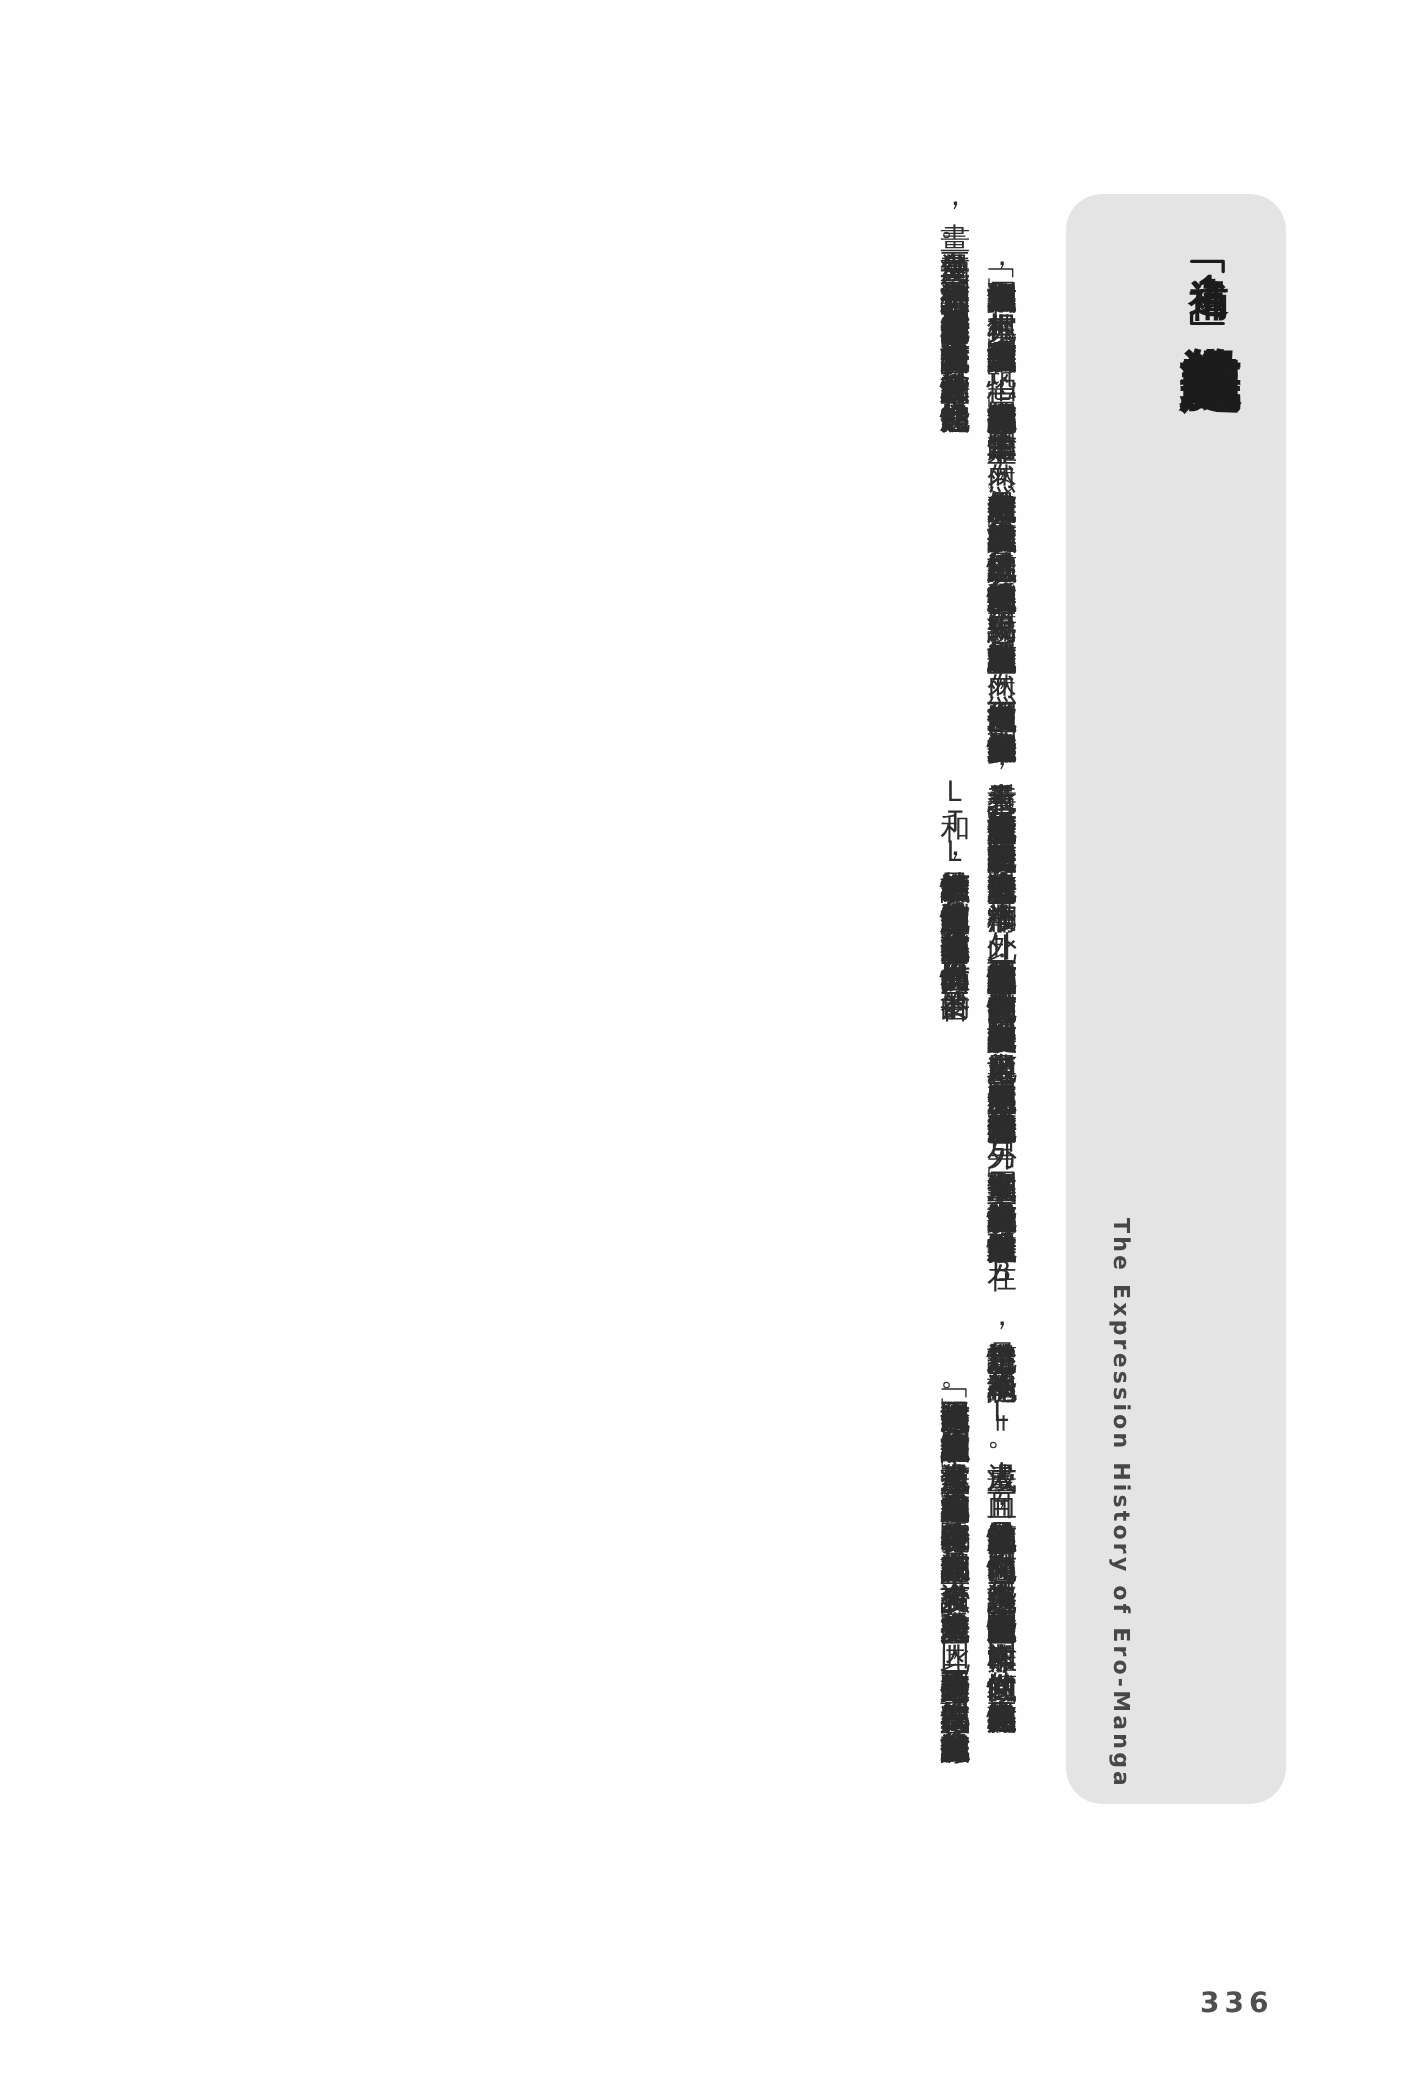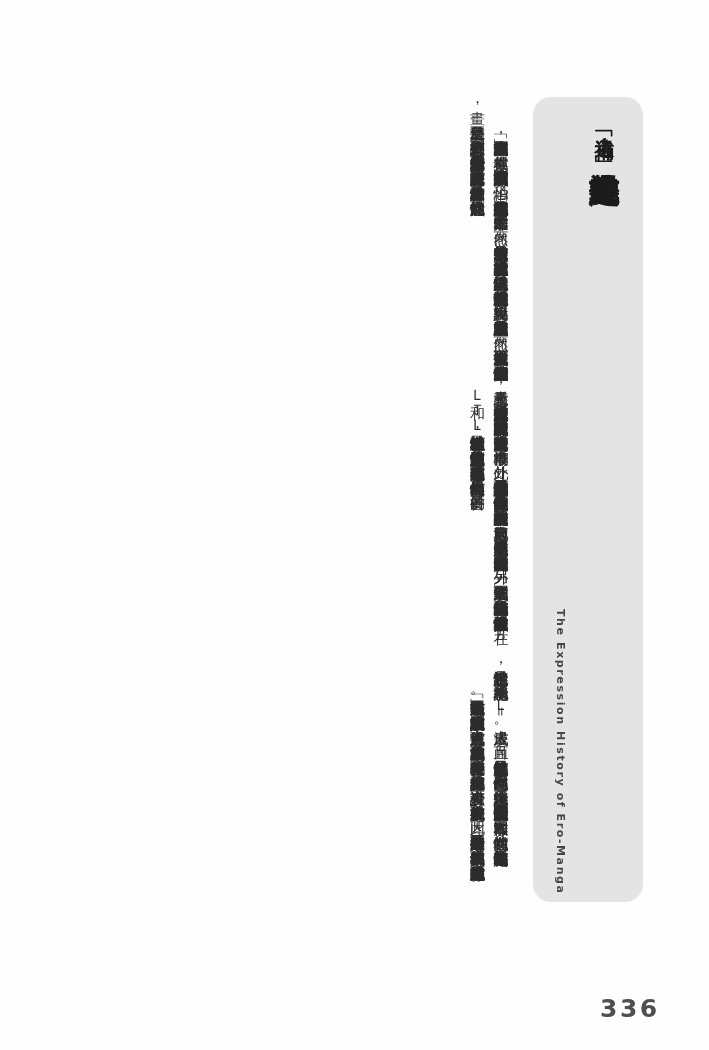--- a/index.html
+++ b/index.html
@@ -32,21 +32,21 @@
   .kicker { font-size:20px; font-weight:bold; }
   .main-title { font-size:31px; font-weight:bold; margin-inline-start:6px; }
   .subtitle {
     position:absolute; top:512px; left:21px; height:300px;
     writing-mode:vertical-rl; text-orientation:mixed;
     font-size:11px; font-weight:bold; letter-spacing:1.6px;
     color:#474747; white-space:nowrap;
   }
   .page-number {
     position:absolute; left:600px; top:994px;
-    font-size:25px; font-weight:bold; letter-spacing:2.5px; color:#4f4f4f;
+    font-size:14px; font-weight:bold; letter-spacing:2.5px; color:#4f4f4f;
   }
 </style>
 </head>
 <body>
 
 <div class="page">
 
   <div class="band band-1">
     <p class="indent">本書中無數次使用到「成人漫畫」這個名詞，但究其根本，所謂的「成人漫畫」指的到底是何種漫畫呢？恐怕，想找出一個所有人都能認同的「成人漫畫」定義，是非常困難的工作。然而，若從最宏觀（廣義）的角度來定義，「成人漫畫」指的就是以成人讀者為目標客群，以挑逗讀者性慾為目的，並以性愛描寫為故事主軸的漫畫總稱。說得更簡單點，就是用來幫助讀者洩慾（自慰）的助興漫畫。然而，市面上也可以找到很多不是成人向，卻能使人感到性興奮的青年漫畫或少年漫畫，甚至幼兒漫畫。儘管不至於到讓人想打手槍，不過相信很多青少年光是看到露內褲的場景就能興奮起來。但要討論這種賣肉漫畫算不算「成人漫畫」，大家的意見恐怕會有許多分歧。然而從能挑起性慾的</p>
   </div>

